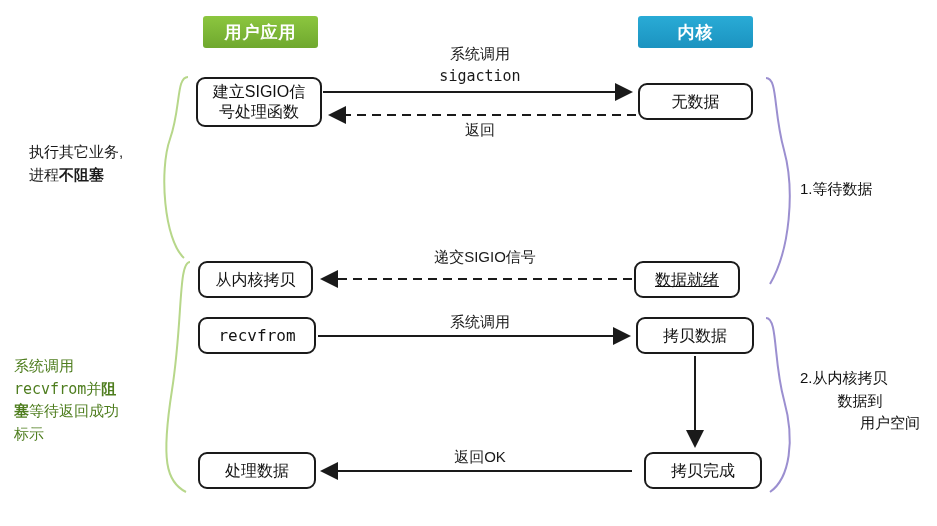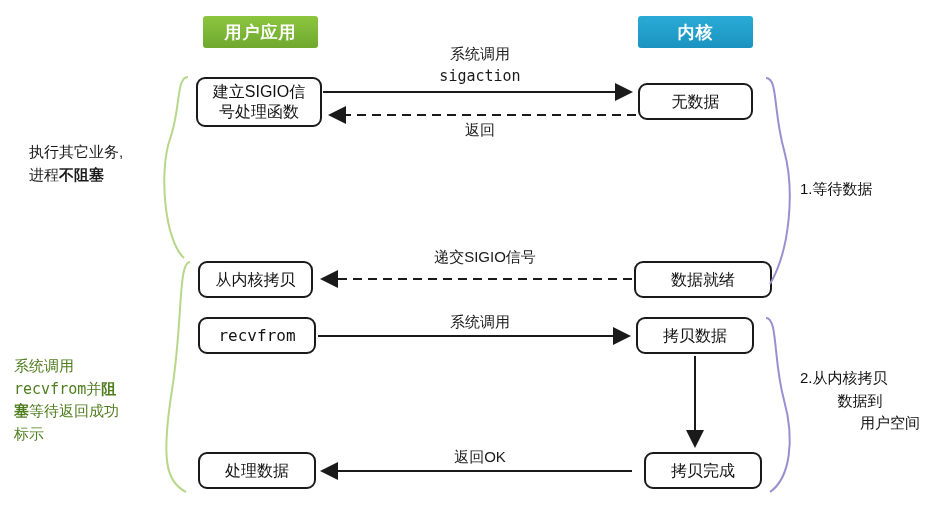--- a/index.html
+++ b/index.html
@@ -101,21 +101,21 @@
   </div>
 
   <div class="box" style="left:638px; top:83px; width:115px; height:37px;">
     <span>无数据</span>
   </div>
 
   <div class="box" style="left:198px; top:261px; width:115px; height:37px;">
     <span>从内核拷贝</span>
   </div>
 
-  <div class="box" style="left:634px; top:261px; width:138px; height:37px;">
+  <div class="box" style="left:634px; top:261px; width:106px; height:37px;text-decoration:underline;">
     <span>数据就绪</span>
   </div>
 
   <div class="box" style="left:198px; top:317px; width:118px; height:37px;">
     <span class="mono">recvfrom</span>
   </div>
 
   <div class="box" style="left:636px; top:317px; width:118px; height:37px;">
     <span>拷贝数据</span>
   </div>

